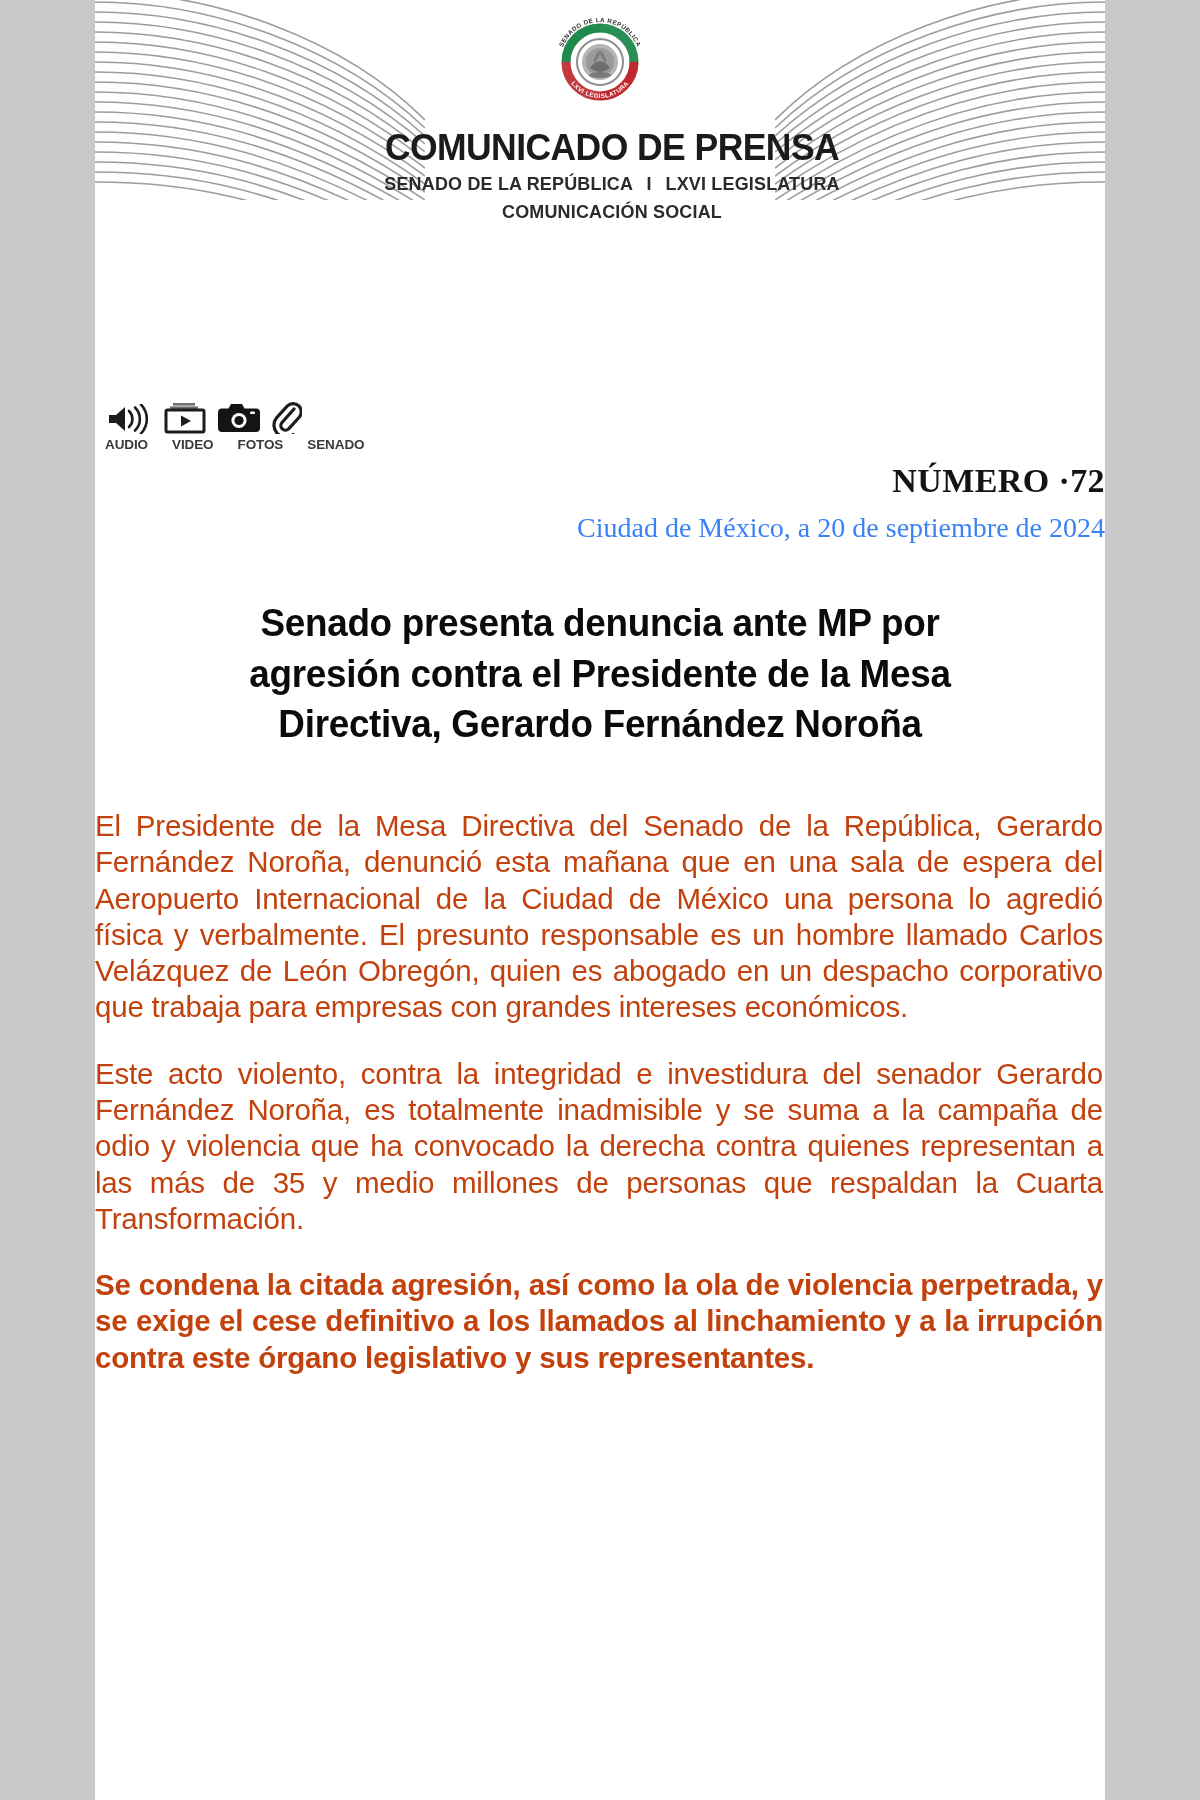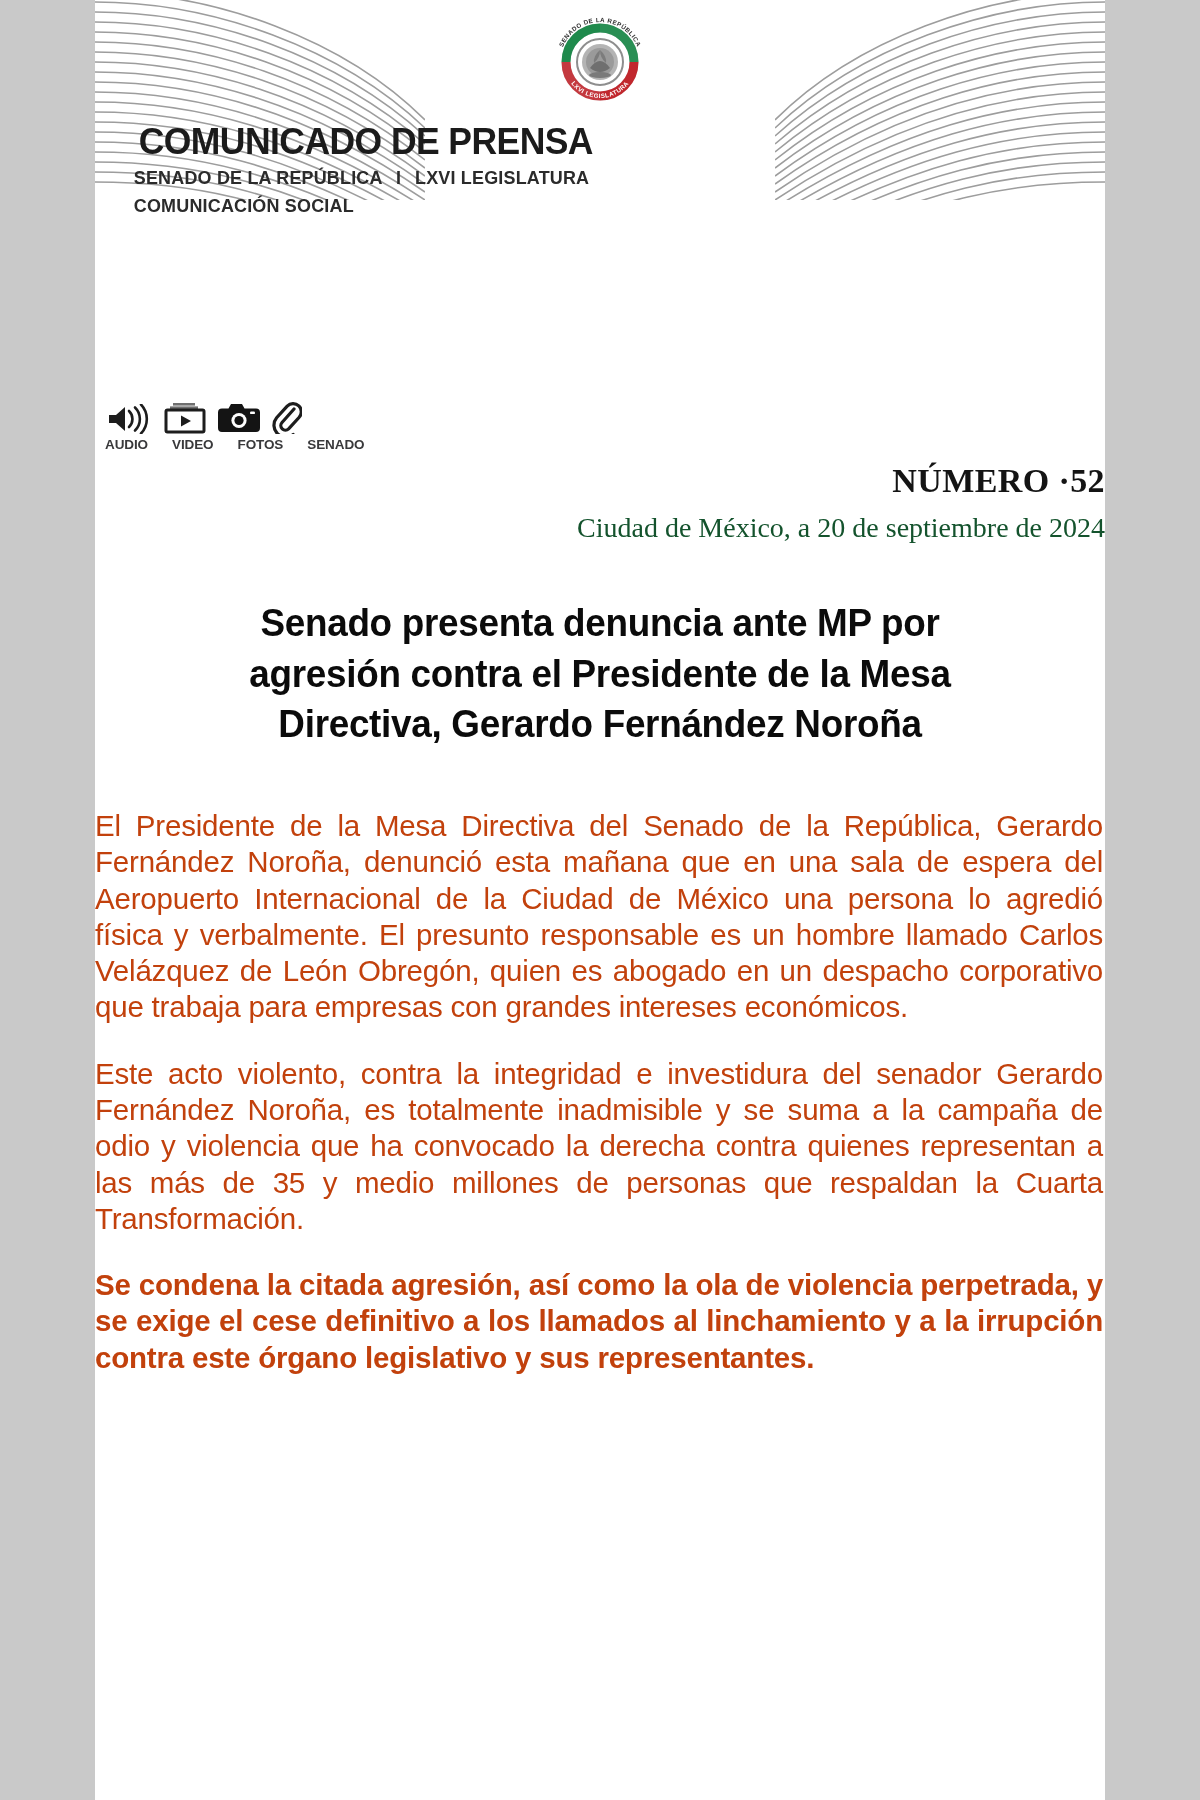--- a/index.html
+++ b/index.html
@@ -53,21 +53,22 @@
     width: 108px;
     height: 108px;
   }
   .seal svg { display: block; }
 
   
   .masthead {
     position: absolute;
     left: 0;
     right: 0;
-    top: 122px;
+    top: 128px;
+    text-align: center;
     padding-left: 24px;
   }
   .masthead .title {
     font-family: "Liberation Sans", sans-serif;
     font-weight: 700;
     font-size: 37px;
     letter-spacing: -0.6px;
     color: #1b1b1b;
     line-height: 1.06;
     transform: scaleX(0.96);
@@ -134,21 +135,21 @@
     color: #141414;
     letter-spacing: 0.4px;
   }
   .fecha {
     position: absolute;
     right: 0;
     top: 512px;
     font-family: "Liberation Serif", serif;
     font-weight: 400;
     font-size: 28px;
-    color: #14532d;
+    color: #3b82f6;
   }
 
   
   .headline {
     position: absolute;
     left: 10px;
     right: 10px;
     top: 598px;
     text-align: center;
     font-family: "Liberation Sans", sans-serif;
@@ -311,21 +312,21 @@
       </svg>
     </div>
     <div class="media-labels">
       <span>AUDIO</span>
       <span>VIDEO</span>
       <span>FOTOS</span>
       <span>SENADO</span>
     </div>
   </div>
 
-  <div class="numero">NÚMERO ·52</div>
+  <div class="numero">NÚMERO ·72</div>
   <div class="fecha">Ciudad de México, a 20 de septiembre de 2024</div>
 
   <div class="headline">
     <span style="display: block;">Senado presenta denuncia ante MP por</span>
     <span style="display: block;">agresión contra el Presidente de la Mesa</span>
     <span style="display: block;">Directiva, Gerardo Fernández Noroña</span>
   </div>
 
   <div class="body-copy">
     <p>El Presidente de la Mesa Directiva del Senado de la República, Gerardo Fernández Noroña, denunció esta mañana que en una sala de espera del Aeropuerto Internacional de la Ciudad de México una persona lo agredió física y verbalmente. El presunto responsable es un hombre llamado Carlos Velázquez de León Obregón, quien es abogado en un despacho corporativo que trabaja para empresas con grandes intereses económicos.</p>

